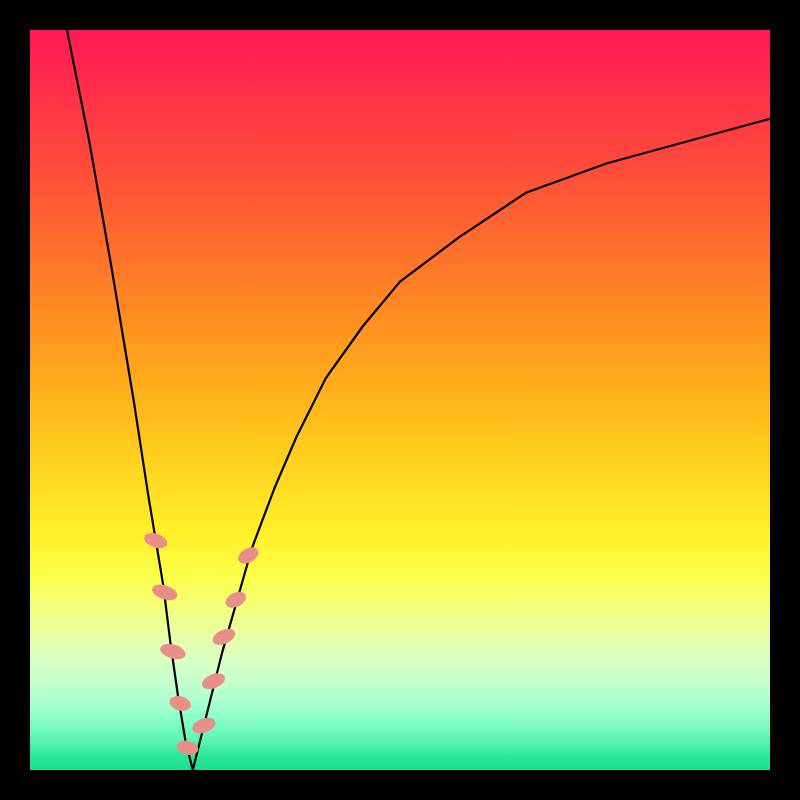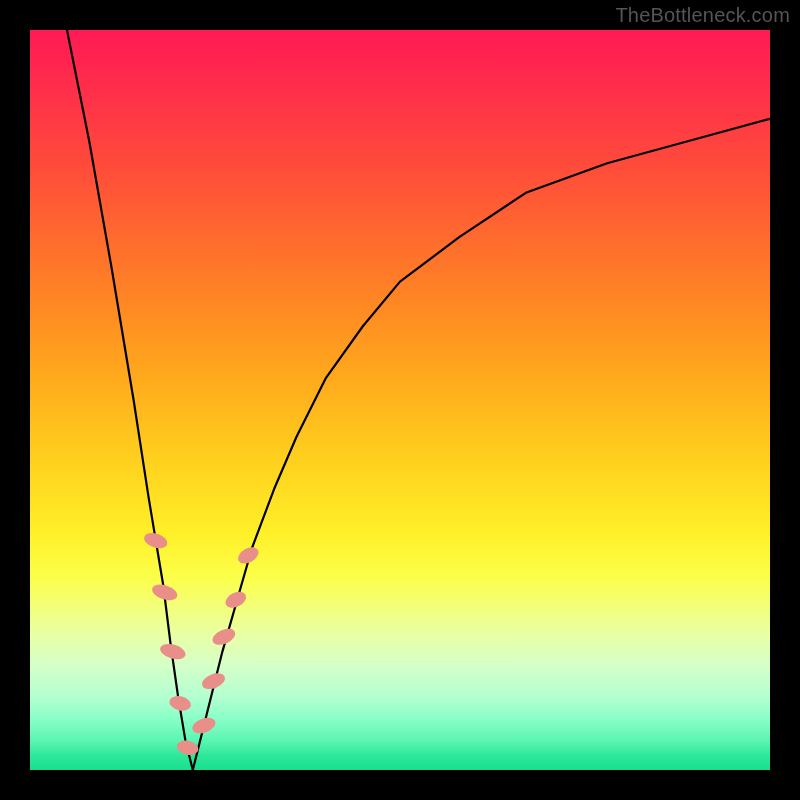--- a/index.html
+++ b/index.html
@@ -70,21 +70,20 @@
   }
   .bead {
     fill: #e98f8a;
     stroke: none;
   }
 </style>
 </head>
 <body>
 
 <div class="frame">
-  <div class="attribution">TheBottleneck.com</div>
 
   <div class="plot-area">
     <svg class="curves" viewBox="0 0 740 740" preserveAspectRatio="none">
       <path id="left-arm-path" class="curve-line" d="M37.00 0.00 L59.20 111.00 L81.40 236.80 L103.60 370.00 L118.40 466.20 L133.20 555.00 L140.60 614.20 L148.00 666.00 L155.40 710.40 L162.80 740.00"></path>
       <path id="right-arm-path" class="curve-line" d="M162.80 740.00 L177.60 680.80 L192.40 621.60 L207.20 569.80 L222.00 518.00 L244.20 458.80 L266.40 407.00 L296.00 347.80 L333.00 296.00 L370.00 251.60 L429.20 207.20 L495.80 162.80 L577.20 133.20 L658.60 111.00 L740.00 88.80"></path>
       <g id="beads-group">
           <ellipse class="bead" cx="125.80" cy="510.60" rx="7" ry="12" transform="rotate(-72 125.80 510.60)"></ellipse>
           <ellipse class="bead" cx="134.68" cy="562.40" rx="7" ry="13" transform="rotate(-72 134.68 562.40)"></ellipse>
           <ellipse class="bead" cx="142.82" cy="621.60" rx="7" ry="13" transform="rotate(-74 142.82 621.60)"></ellipse>
           <ellipse class="bead" cx="150.22" cy="673.40" rx="7" ry="11" transform="rotate(-76 150.22 673.40)"></ellipse>

